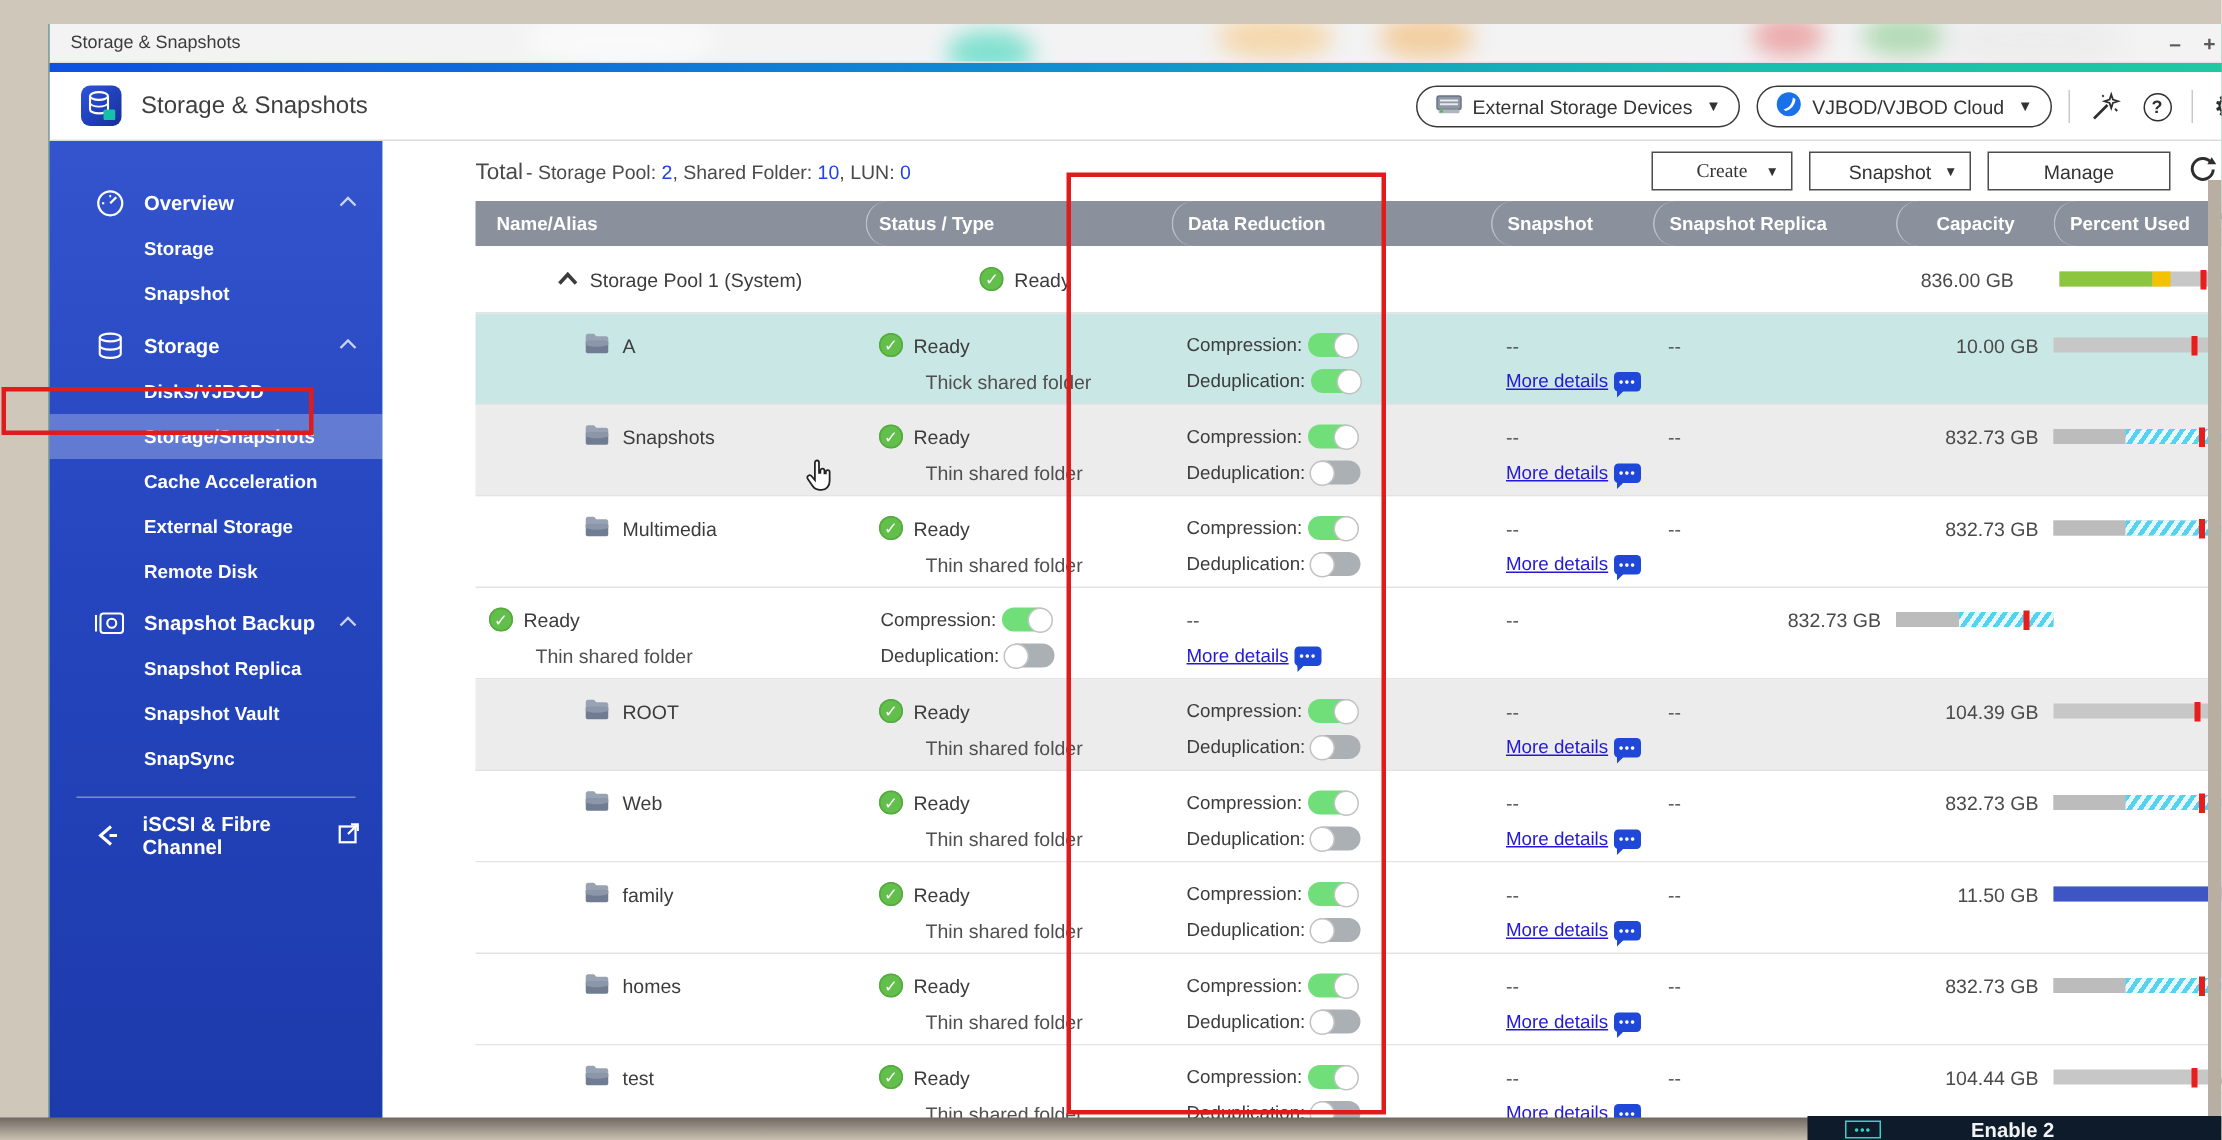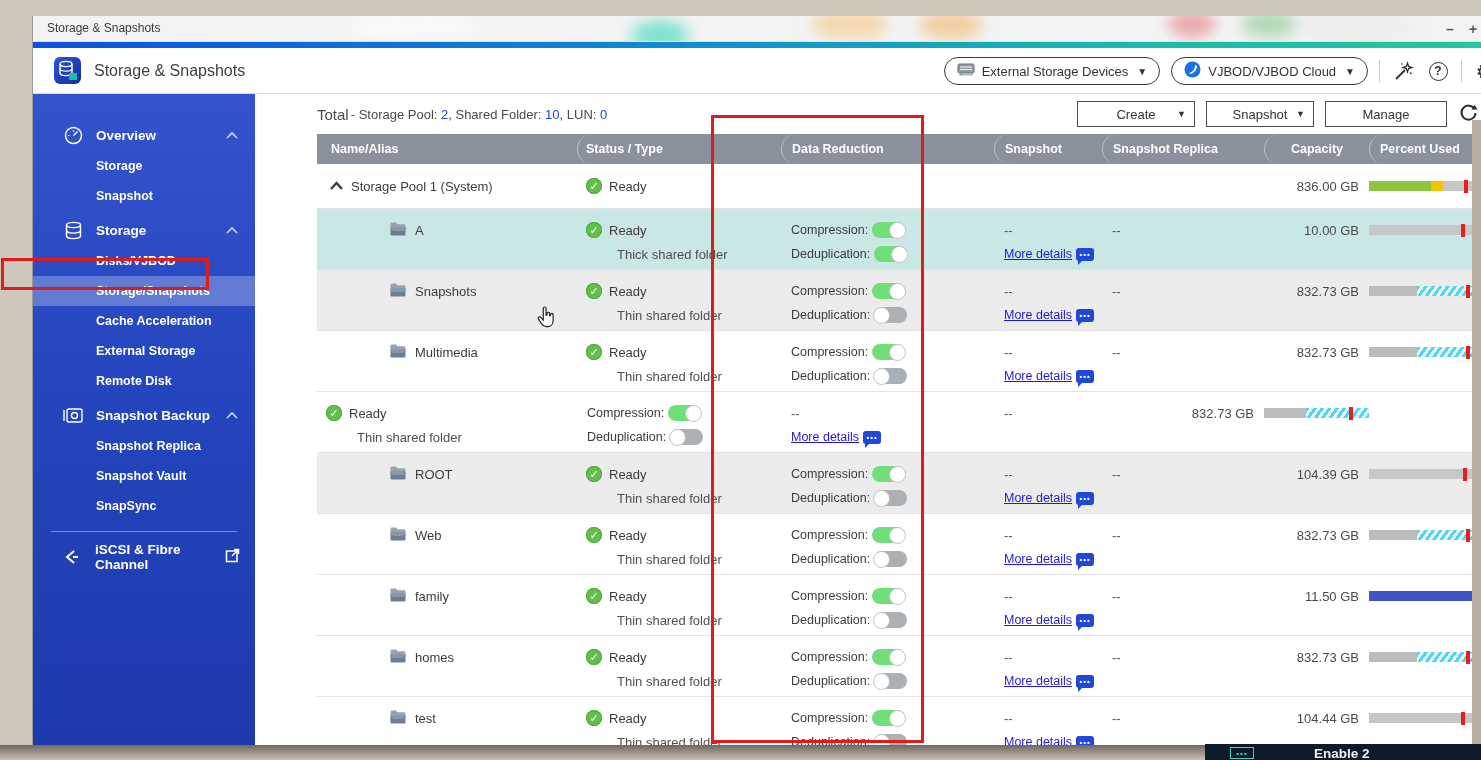--- a/index.html
+++ b/index.html
@@ -53,40 +53,40 @@
   
   .main { position:relative; flex:1; background:#fff;padding-left:36px; --cols:260px 204px 213px 108px 162px 105px 127px 14px; }
   .toolbar { height:40px; position:relative; display:flex; align-items:center; padding-left:26px;}
   .total-label { font-size:15px; color:#4a4a4a; }
   .summary { font-size:13px; color:#4a4a4a; margin-left:2px;}
   .summary .hl { color:#1d43ea; }
   .tb-buttons { position:absolute; right:66px; top:7px; display:flex; gap:11px;}
   .btn { position:relative; height:26px; border:1px solid #4d4d4d; background:#fff; font-size:13px; color:#333;
          display:flex; align-items:center; justify-content:center; cursor:pointer; font-family:inherit;}
   .btn .caret{ position:absolute; right:8px; font-size:9px; color:#333;}
-  .btn-create{ width:118px;} .btn-snap{ width:108px;} .btn-manage{ width:122px;}
+  .btn-create{ width:94px;font-family:Liberation Serif, serif;} .btn-snap{ width:108px;} .btn-manage{ width:122px;}
   .refresh { position:absolute; right:34px; top:8px; cursor:pointer;}
 
   .thead { display:grid; grid-template-columns:var(--cols); margin-left:26px; width:1193px; height:30px;
            background:#8a909c; color:#fff; font-size:12.5px; font-weight:bold; }
   .th { display:flex; align-items:center; padding-left:10px; }
   .th + .th { border-left:1px solid rgba(255,255,255,.45);border-radius:15px; }
   .th.name { padding-left:14px;} .th.status{ padding-left:8px;}
   .th.cap { justify-content:center; padding-left:0;}
   .th.plus { justify-content:center; padding-left:0; font-size:15px; cursor:pointer;}
 
   .rows { margin-left:26px; width:1193px; }
   .row { display:grid; grid-template-columns:var(--cols); height:61px; border-bottom:1px solid #e3e3e3; background:#fff;}
   .row.pool { height:45px; }
   .row.bg-gray { background:#ececec; }
   .row.bg-selected { background:#c9e7e4; }
   .c { position:relative; font-size:13px; color:#3c3c3c; overflow:visible; }
   .l1 { margin-top:11px; height:20px; display:flex; align-items:center; }
   .l2 { margin-top:4px; height:20px; display:flex; align-items:center; }
-  .pool .l1 { margin-top:12px; }
+  .pool .l1 { margin-top:12px;justify-content:center; }
   .namecell-pool { padding-left:12px; display:flex; align-items:center; gap:7px;}
   .namecell { padding-left:72px; display:flex; align-items:center; gap:8px;}
   .chev-btn { cursor:pointer; display:flex; align-items:center;}
   .statuscell { padding-left:9px; }
   .status-l2 { padding-left:31px; color:#4f4f4f;}
   .gcheck { width:16px; height:16px; border-radius:50%; background:#63bf4c; color:#fff; font-size:11px;
             display:flex; align-items:center; justify-content:center; margin-right:7px; font-weight:bold;
             box-shadow:inset 0 0 0 1px #55a93f;}
   .drcell { padding-left:10px; font-size:12.5px;}
   .toggle { width:33px; height:16px; border-radius:9px; position:relative; margin-left:4px; cursor:pointer; flex:0 0 auto;}

